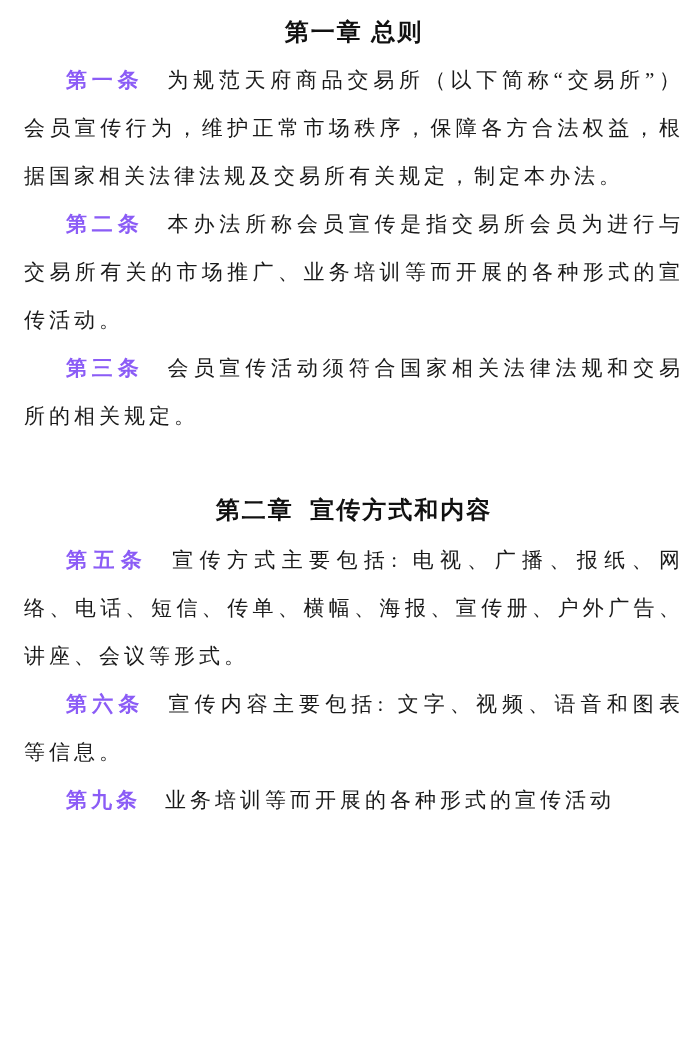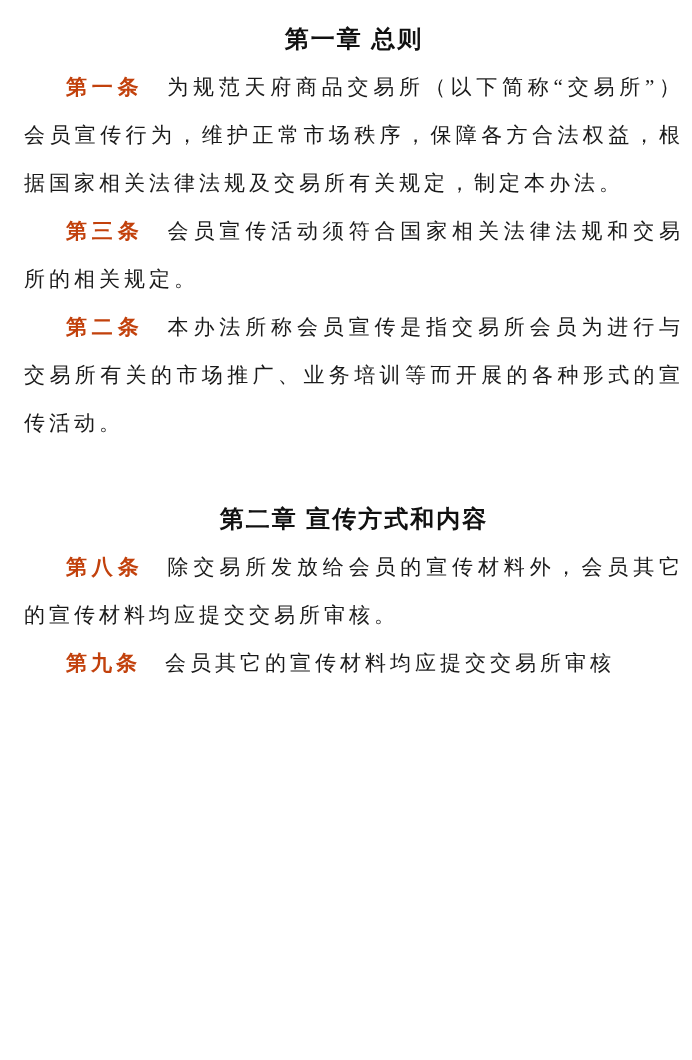--- a/index.html
+++ b/index.html
@@ -12,69 +12,70 @@
     width: 692px;
     height: 1032px;
     box-sizing: border-box;
     background: #ffffff;
     color: #1a1a1a;
     overflow: hidden;
     padding: 8px 8px 0 24px;
     font-family: "Liberation Serif", serif;
     font-size: 21px;
     line-height: 48px;
-    margin-top: 7px;
   }
   .chapter-heading {
     margin: 0;
     font-family: "Liberation Sans", sans-serif;
     font-size: 24px;
     font-weight: bold;
     text-align: center;
     line-height: 48px;
     letter-spacing: 2px;
     color: #111111;
   }
   .chapter-heading.ch2 {
     margin-top: 48px;
+    font-family: Liberation Mono, monospace;
   }
   .article {
     margin: 0;
     text-indent: 42px;
     text-align: justify;
     text-justify: inter-character;
     letter-spacing: 4px;
   }
   .article .label {
     font-family: "Liberation Sans", sans-serif;
     font-weight: bold;
     margin-right: 24px;
-    color: #c2410c;
+    color: #8b5cf6;
   }
 </style>
 </head>
 <body>
 
 <div class="page">
 
   <section>
     <h1 class="chapter-heading">第一章 总则</h1>
 
     <p class="article"><b class="label">第一条</b><span>为规范天府商品交易所（以下简称“交易所”）会员宣传行为，维护正常市场秩序，保障各方合法权益，根据国家相关法律法规及交易所有关规定，制定本办法。</span></p>
 
+    <p class="article"><b class="label">第二条</b><span>本办法所称会员宣传是指交易所会员为进行与交易所有关的市场推广、业务培训等而开展的各种形式的宣传活动。</span></p>
+
     <p class="article"><b class="label">第三条</b><span>会员宣传活动须符合国家相关法律法规和交易所的相关规定。</span></p>
-
-    <p class="article"><b class="label">第二条</b><span>本办法所称会员宣传是指交易所会员为进行与交易所有关的市场推广、业务培训等而开展的各种形式的宣传活动。</span></p>
 
   </section>
 
   <section>
     <h1 class="chapter-heading ch2">第二章 宣传方式和内容</h1>
 
+    <p class="article"><b class="label">第五条</b><span>宣传方式主要包括: 电视、广播、报纸、网络、电话、短信、传单、横幅、海报、宣传册、户外广告、讲座、会议等形式。</span></p>
+
+    <p class="article"><b class="label">第六条</b><span>宣传内容主要包括: 文字、视频、语音和图表等信息。</span></p>
 
 
 
-    <p class="article"><b class="label">第八条</b><span>除交易所发放给会员的宣传材料外，会员其它的宣传材料均应提交交易所审核。</span></p>
-
-    <p class="article"><b class="label">第九条</b><span>会员其它的宣传材料均应提交交易所审核</span></p>
+    <p class="article"><b class="label">第九条</b><span>业务培训等而开展的各种形式的宣传活动</span></p>
   </section>
 
 </div>
 
 </body></html>

